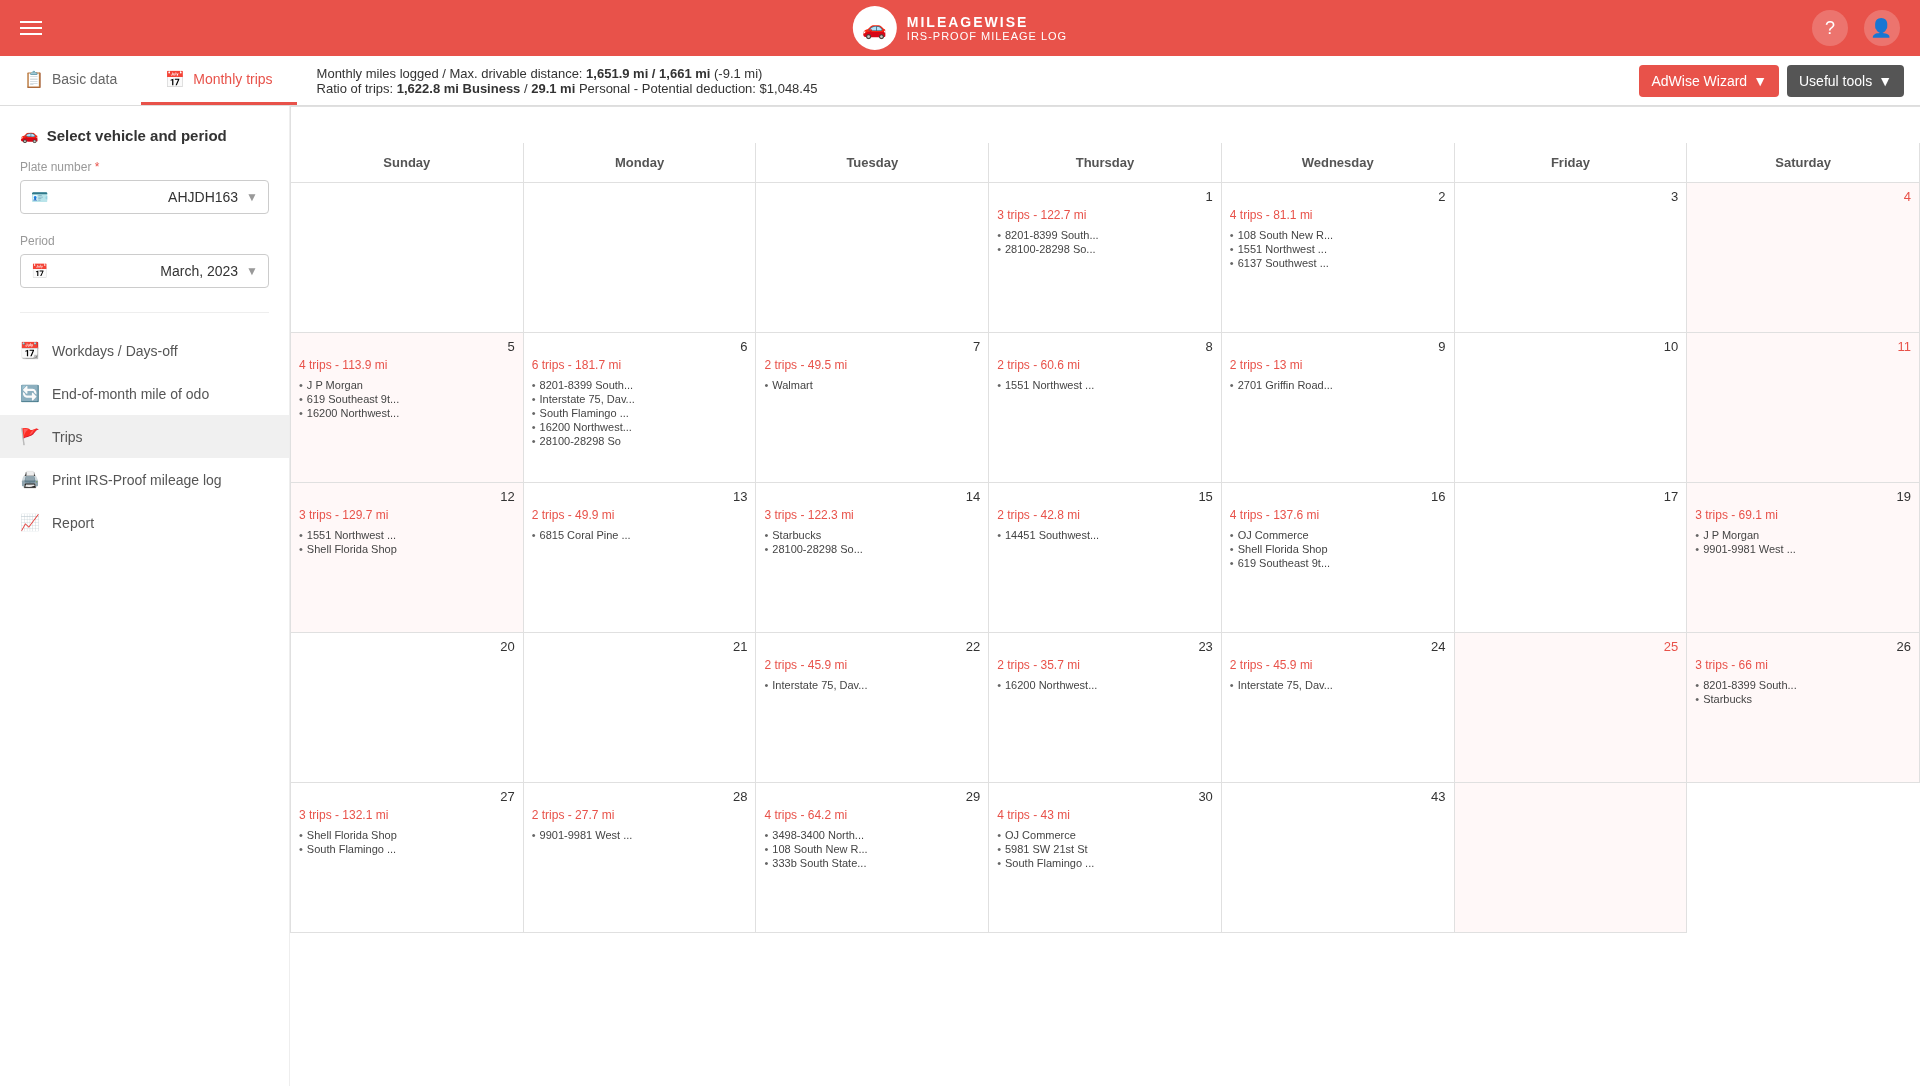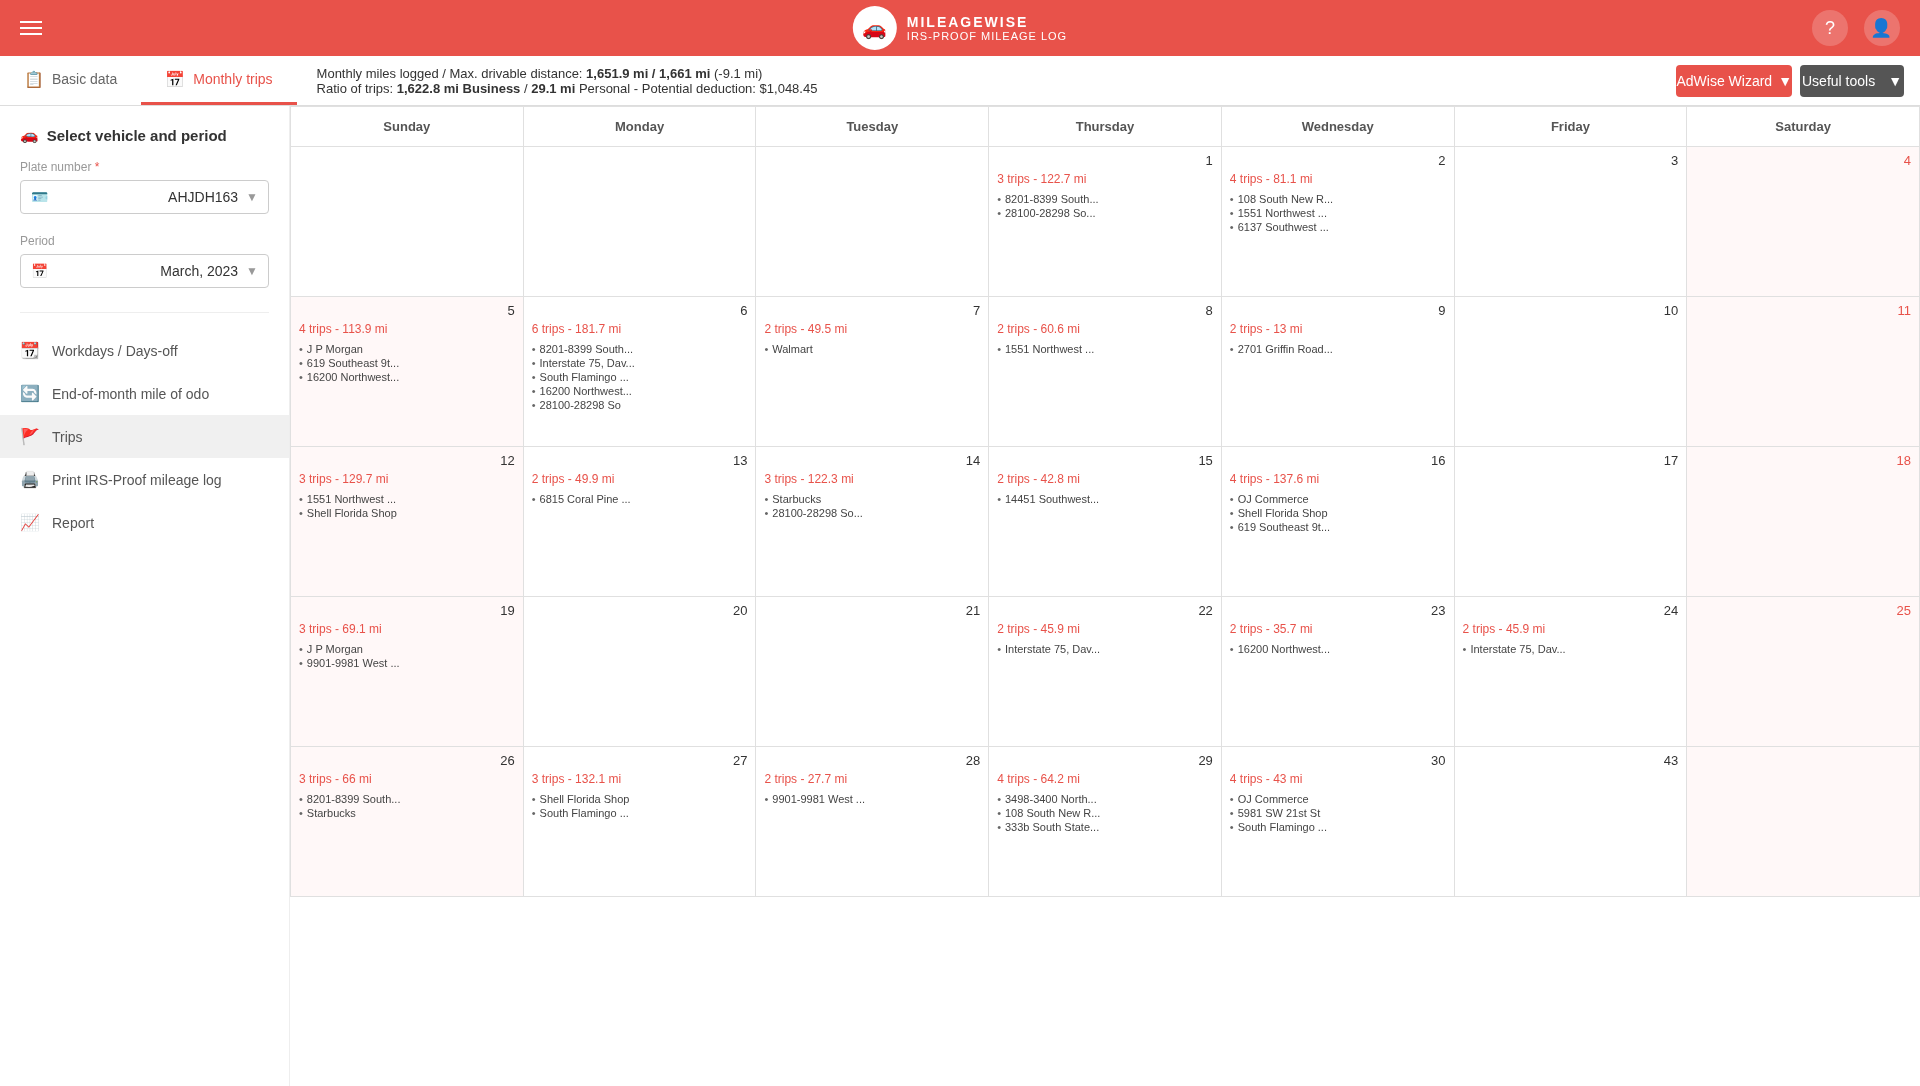--- a/index.html
+++ b/index.html
@@ -81,35 +81,35 @@
       padding: 0 20px;
       font-size: 13px;
       color: #333;
     }
     .top-bar-info .bold { font-weight: bold; }
     .top-bar-actions { display: flex; align-items: center; gap: 8px; padding: 0 16px; }
     .btn-adwise {
       background: #e8524a;
       color: white;
       border: none;
-      padding: 8px 0;
+      padding: 8px 12px;
       border-radius: 4px;
       cursor: pointer;
       font-size: 14px;
       display: flex; align-items: center; gap: 6px;
     }
     .btn-useful {
       background: #555;
       color: white;
       border: none;
-      padding: 8px 2px;
+      padding: 8px 12px;
       border-radius: 4px;
       cursor: pointer;
       font-size: 14px;
-      display: flex; align-items: center; gap: 13px;
+      display: flex; align-items: center; gap: 6px;
     }
 
     
     .main { display: flex; height: calc(1086px - 56px - 50px); }
 
     
     .sidebar {
       width: 290px;
       background: white;
       border-right: 1px solid #eee;
@@ -156,20 +156,21 @@
     }
     .cal-day-header {
       text-align: center;
       padding: 12px;
       font-size: 13px;
       font-weight: 600;
       color: #555;
       border-right: 1px solid #e0e0e0;
       border-bottom: 1px solid #e0e0e0;
       background: white;
+      margin-top: 36px;
     }
     .cal-cell {
       border-right: 1px solid #e0e0e0;
       border-bottom: 1px solid #e0e0e0;
       min-height: 150px;
       padding: 6px 8px;
       position: relative;
       background: white;
       vertical-align: top;
     }
@@ -425,23 +426,20 @@
         <div class="cal-trips-summary">4 trips - 137.6 mi</div>
         <div class="cal-cell-inner">
           <div class="cal-trip-item">OJ Commerce</div>
           <div class="cal-trip-item">Shell Florida Shop</div>
           <div class="cal-trip-item">619 Southeast 9t...</div>
         </div>
       </div>
       <div class="cal-cell">
         <div class="cal-date">17</div>
       </div>
-      <div class="cal-cell weekend-sat">
-        <div class="cal-date red">18</div>
-      </div>
 
       <div class="cal-cell weekend-sun">
         <div class="cal-date">19</div>
         <div class="cal-trips-summary">3 trips - 69.1 mi</div>
         <div class="cal-cell-inner">
           <div class="cal-trip-item">J P Morgan</div>
           <div class="cal-trip-item">9901-9981 West ...</div>
         </div>
       </div>
       <div class="cal-cell">

